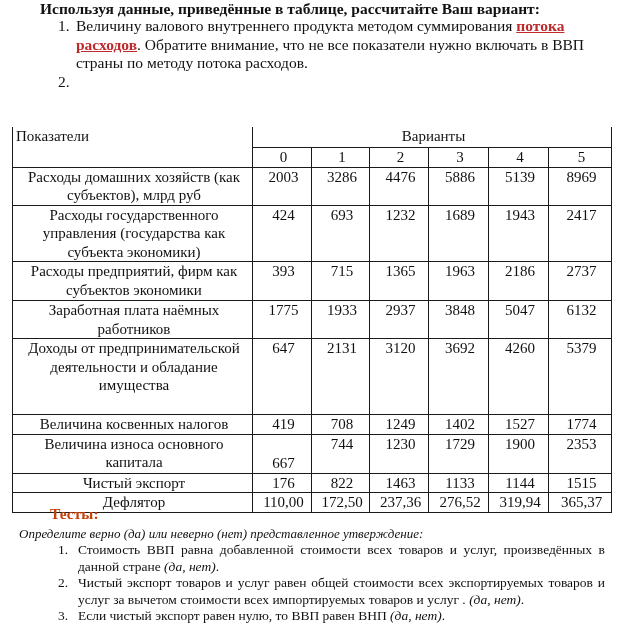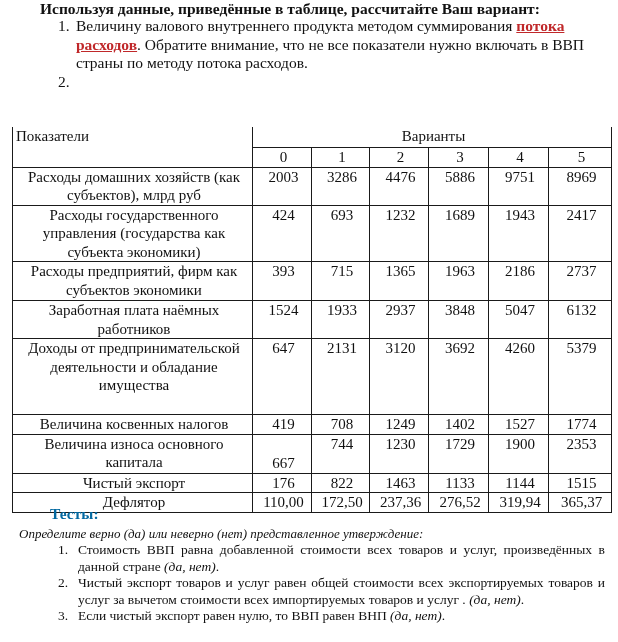--- a/index.html
+++ b/index.html
@@ -36,21 +36,21 @@
   table.data tr:first-child th { border-top: none; }
   th.h-label { text-align: left; vertical-align: top; padding-top: 0; }
   th.h-var { text-align: center; height: 20px; }
   th.h-num { text-align: center; padding: 0; height: 18px; }
   td.val { text-align: center; padding: 0; }
   td.val.bottom { vertical-align: bottom; }
   td.lbl { text-align: center; }
 
   .tests-title {
     position: absolute; left: 50px; top: 505px;
-    color: #0369a1; font-weight: bold; font-size: 15.5px; line-height: 18px;
+    color: #c2410c; font-weight: bold; font-size: 15.5px; line-height: 18px;
   }
   .tests-sub {
     position: absolute; left: 19px; top: 526px;
     font-style: italic; font-size: 13px; line-height: 16px;
   }
   .tests {
     position: absolute; left: 0; top: 542px; width: 618px;
     font-size: 13.5px; line-height: 16.5px;
   }
   .tests .q { position: relative; padding-left: 78px; width: 527px; text-align: justify; }
@@ -95,21 +95,21 @@
     <th class="h-num">4</th>
     <th class="h-num">5</th>
   </tr>
 
   <tr style="height:37px">
     <td class="lbl">Расходы домашних хозяйств (как субъектов), млрд руб</td>
     <td class="val">2003</td>
     <td class="val">3286</td>
     <td class="val">4476</td>
     <td class="val">5886</td>
-    <td class="val">9751</td>
+    <td class="val">5139</td>
     <td class="val">8969</td>
   </tr>
   <tr style="height:56px">
     <td class="lbl">Расходы государственного управления (государства как субъекта экономики)</td>
     <td class="val">424</td>
     <td class="val">693</td>
     <td class="val">1232</td>
     <td class="val">1689</td>
     <td class="val">1943</td>
     <td class="val">2417</td>
@@ -118,21 +118,21 @@
     <td class="lbl">Расходы предприятий, фирм как субъектов экономики</td>
     <td class="val">393</td>
     <td class="val">715</td>
     <td class="val">1365</td>
     <td class="val">1963</td>
     <td class="val">2186</td>
     <td class="val">2737</td>
   </tr>
   <tr style="height:35px">
     <td class="lbl">Заработная плата наёмных работников</td>
-    <td class="val">1524</td>
+    <td class="val">1775</td>
     <td class="val">1933</td>
     <td class="val">2937</td>
     <td class="val">3848</td>
     <td class="val">5047</td>
     <td class="val">6132</td>
   </tr>
   <tr style="height:76px">
     <td class="lbl">Доходы от предпринимательской деятельности и обладание имущества</td>
     <td class="val">647</td>
     <td class="val">2131</td>

